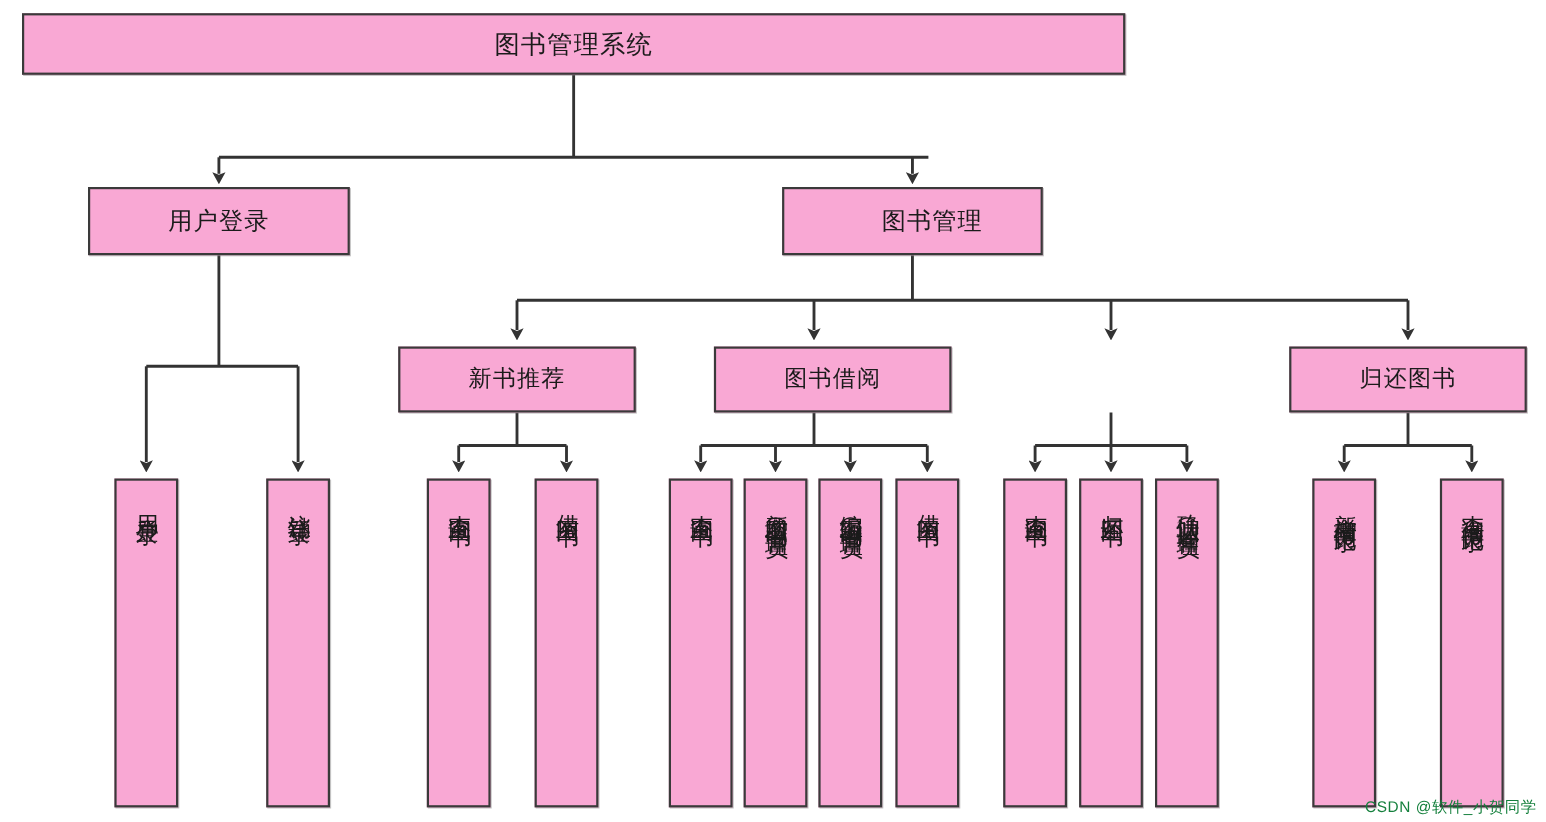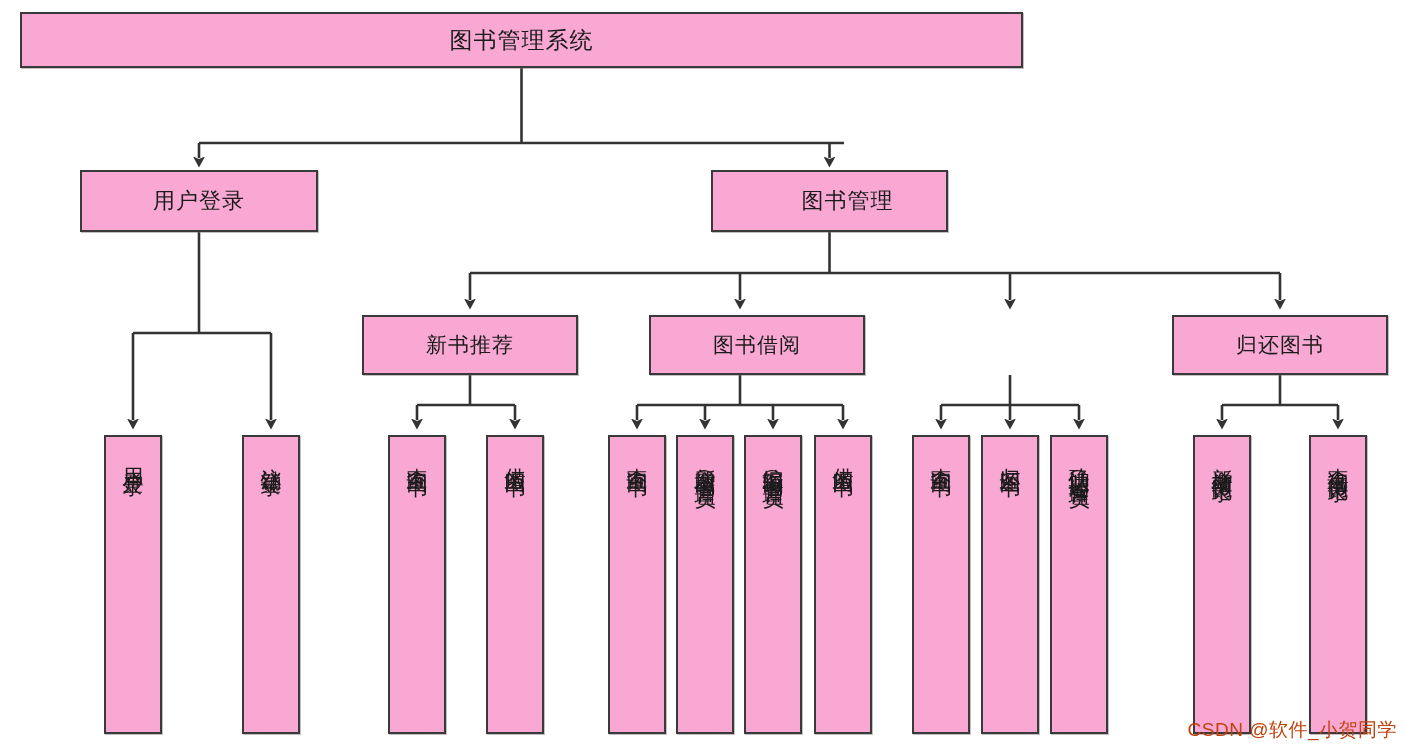--- a/index.html
+++ b/index.html
@@ -46,22 +46,22 @@
     font-size:21px;
     letter-spacing:3px;
     white-space:normal;
     max-height:272px;
   }
 
   .watermark{
     position:absolute;
     right:8px;
     bottom:4px;
-    font-size:19px;
-    color:#c2410c;
+    font-size:14px;
+    color:#15803d;
     letter-spacing:.5px;
     white-space:nowrap;
     pointer-events:none;
   }
 </style>
 </head>
 <body>
 
 <div id="diagram-root">
 

